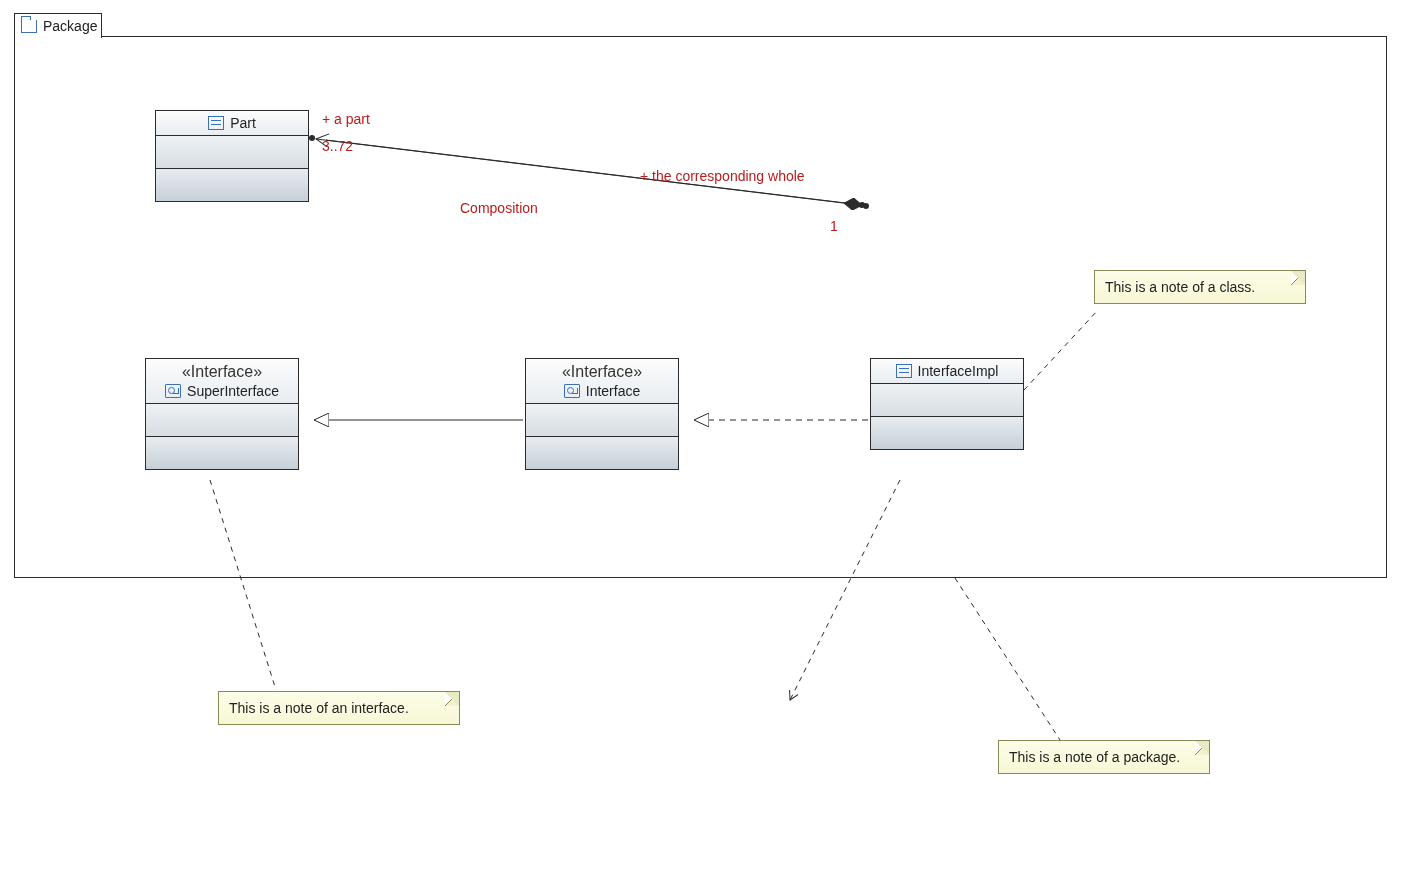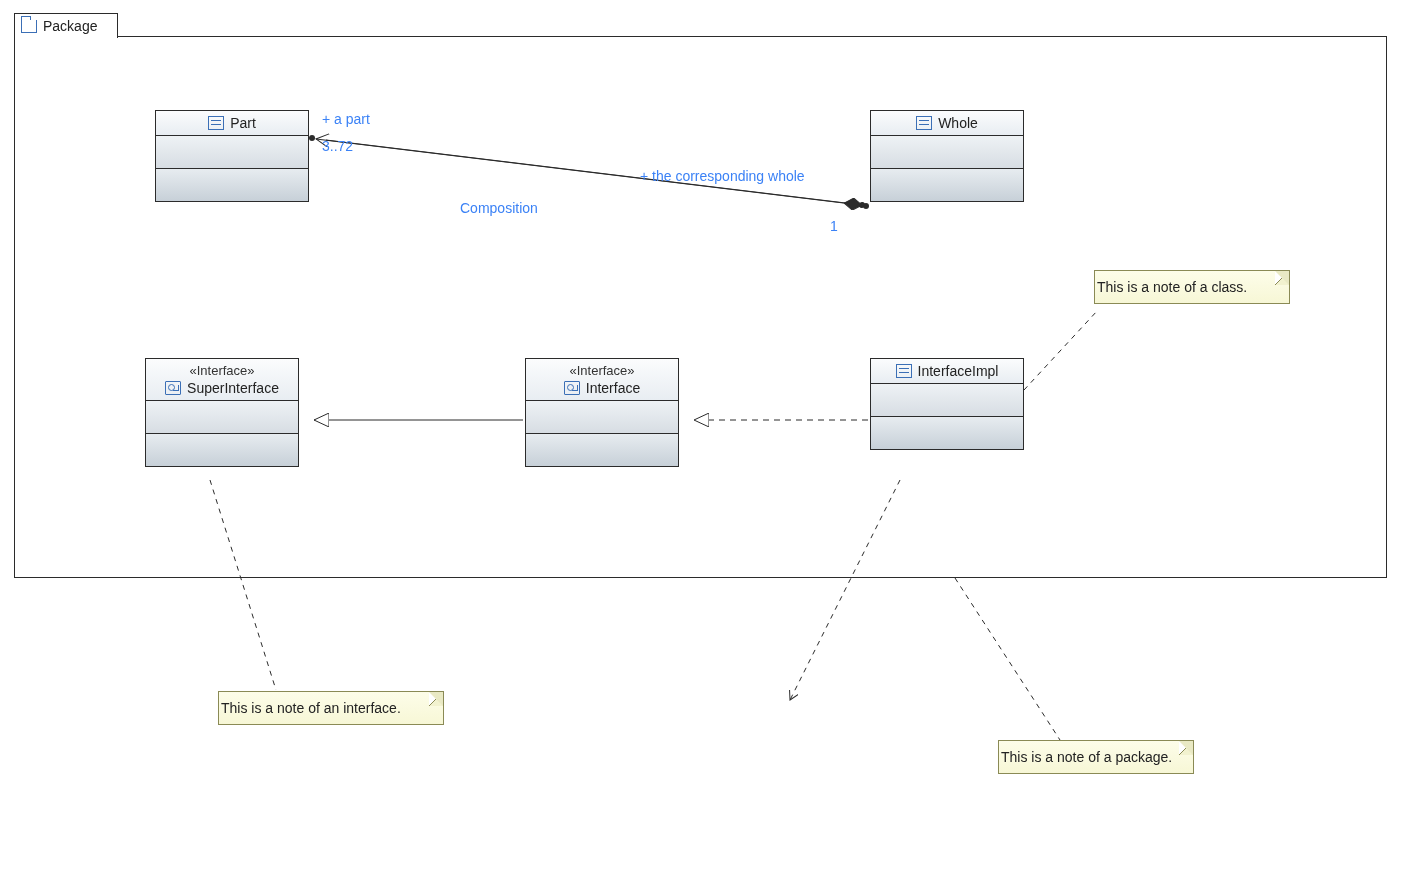--- a/index.html
+++ b/index.html
@@ -1,40 +1,40 @@
 <!DOCTYPE html>
 <html><head>
 <meta charset="utf-8">
 <style>
   html,body{margin:0;padding:0;font-family:"Segoe UI",Arial,sans-serif;font-size:14px;color:#222;background:#fff}
   .canvas{position:relative;width:1417px;height:881px}
   
   .pkg{position:absolute;border:1px solid #2b2b2b;background:#fff}
-  .pkg-tab{position:absolute;top:-24px;left:-1px;height:24px;border:1px solid #2b2b2b;border-bottom:none;background:#fff;display:flex;align-items:center;padding:0 20px 0 6px;gap:6px}
+  .pkg-tab{position:absolute;top:-24px;left:-1px;height:24px;border:1px solid #2b2b2b;border-bottom:none;background:#fff;display:flex;align-items:center;padding:0 4px 0 6px;gap:6px}
   .folder-i{width:14px;height:12px;border:1px solid #3b6fb6;border-top:none;position:relative}
   .folder-i::before{content:"";position:absolute;top:-4px;left:-1px;width:8px;height:3px;border:1px solid #3b6fb6;border-bottom:none}
   
   .card{position:absolute;width:152px;border:1px solid #2b2b2b;background:#0c4a6e}
   .card .hdr{padding:4px 6px;display:flex;flex-direction:column;align-items:center;gap:2px;border-bottom:1px solid #2b2b2b;background:linear-gradient(#fbfcfd,#e8edf2)}
   .card .hdr .row{display:flex;align-items:center;gap:6px}
   .card .sec{height:32px;border-bottom:1px solid #2b2b2b;background:linear-gradient(#eef2f5,#d7dde3)}
   .card .sec.last{border-bottom:none;background:linear-gradient(#e7ecf0,#c7d0d8)}
-  .stereo{font-size:13px;color:#333}
+  .stereo{font-size:16px;color:#333}
   .cls-i{width:14px;height:12px;border:1px solid #3b6fb6;position:relative}
   .cls-i::before,.cls-i::after{content:"";position:absolute;left:2px;right:2px;height:1px;background:#3b6fb6}
   .cls-i::before{top:3px}.cls-i::after{top:7px}
   .iface-i{width:14px;height:12px;border:1px solid #3b6fb6;position:relative;border-radius:1px}
   .iface-i::before{content:"";position:absolute;left:2px;top:2px;width:5px;height:5px;border:1px solid #3b6fb6;border-radius:50%}
   .iface-i::after{content:"";position:absolute;right:1px;top:3px;width:5px;height:5px;border-right:1px solid #3b6fb6;border-bottom:1px solid #3b6fb6}
   
-  .note{position:absolute;border:1px solid #8a8a55;background:linear-gradient(#fdfde9,#f7f7d6);padding:8px 2px;width:190px}
+  .note{position:absolute;border:1px solid #8a8a55;background:linear-gradient(#fdfde9,#f7f7d6);padding:8px 10px;width:190px}
   .note::after{content:"";position:absolute;top:0;right:0;width:0;height:0;border-left:14px solid transparent;border-top:14px solid #e9e9c4}
   .note::before{content:"";position:absolute;top:0;right:0;width:14px;height:14px;background:linear-gradient(135deg,#fff 49%,#8a8a55 50%,#f2f2cf 51%)}
   
-  .lbl{position:absolute;white-space:nowrap;color:#3b82f6}
+  .lbl{position:absolute;white-space:nowrap;color:#b91c1c}
   svg.lines{position:absolute;left:0;top:0;pointer-events:none}
 </style>
 </head>
 <body>
 
 <div class="canvas">
 
   <div class="pkg" style="left:14px;top:36px;width:1371px;height:540px">
     <div class="pkg-tab">
       <span class="folder-i"></span>
@@ -46,30 +46,20 @@
     <div class="hdr">
         <div class="row">
           <span class="cls-i"></span>
       <span>Part</span>
         </div>
       </div>
     <div class="sec"></div>
       <div class="sec last"></div>
   </div>
 
-  <div class="card" style="left:870px;top:110px">
-    <div class="hdr">
-        <div class="row">
-          <span class="cls-i"></span>
-      <span>Whole</span>
-        </div>
-      </div>
-    <div class="sec"></div>
-      <div class="sec last"></div>
-  </div>
 
   <div class="card" style="left:145px;top:358px">
     <div class="hdr">
       <span class="stereo">«Interface»</span>
       <div class="row">
           <span class="iface-i"></span>
         <span>SuperInterface</span>
         </div>
     </div>
     <div class="sec"></div>

